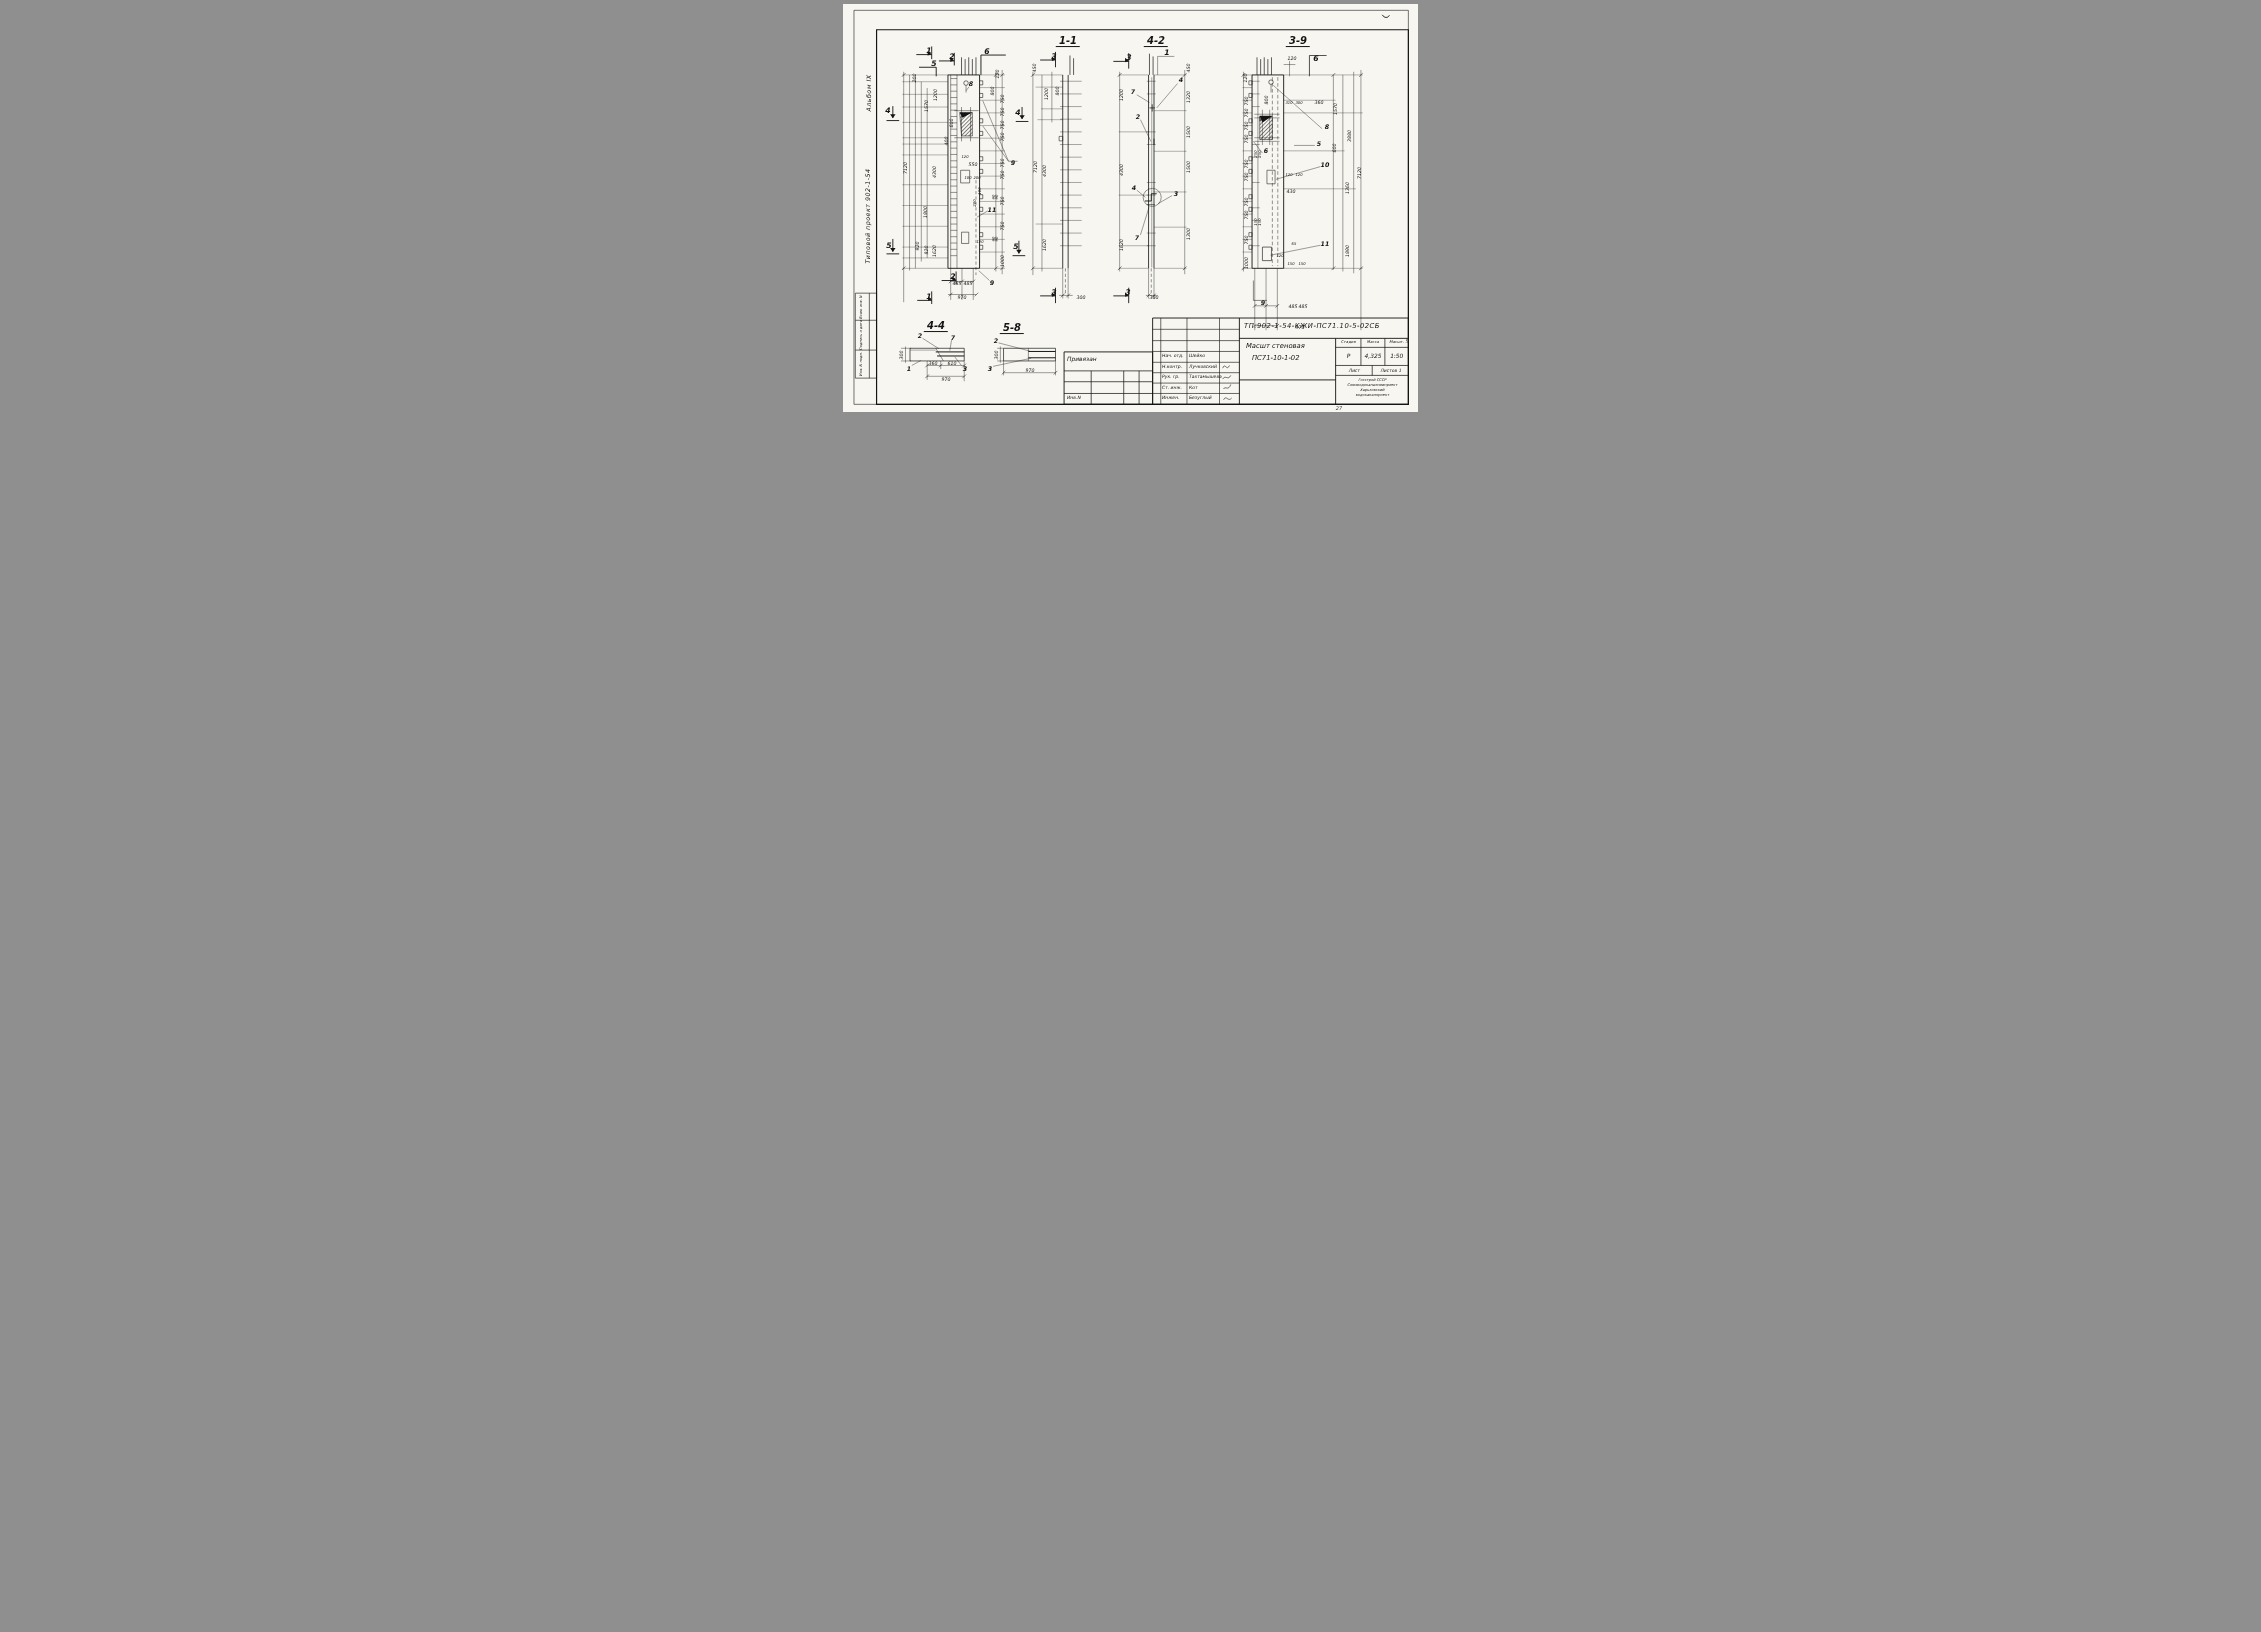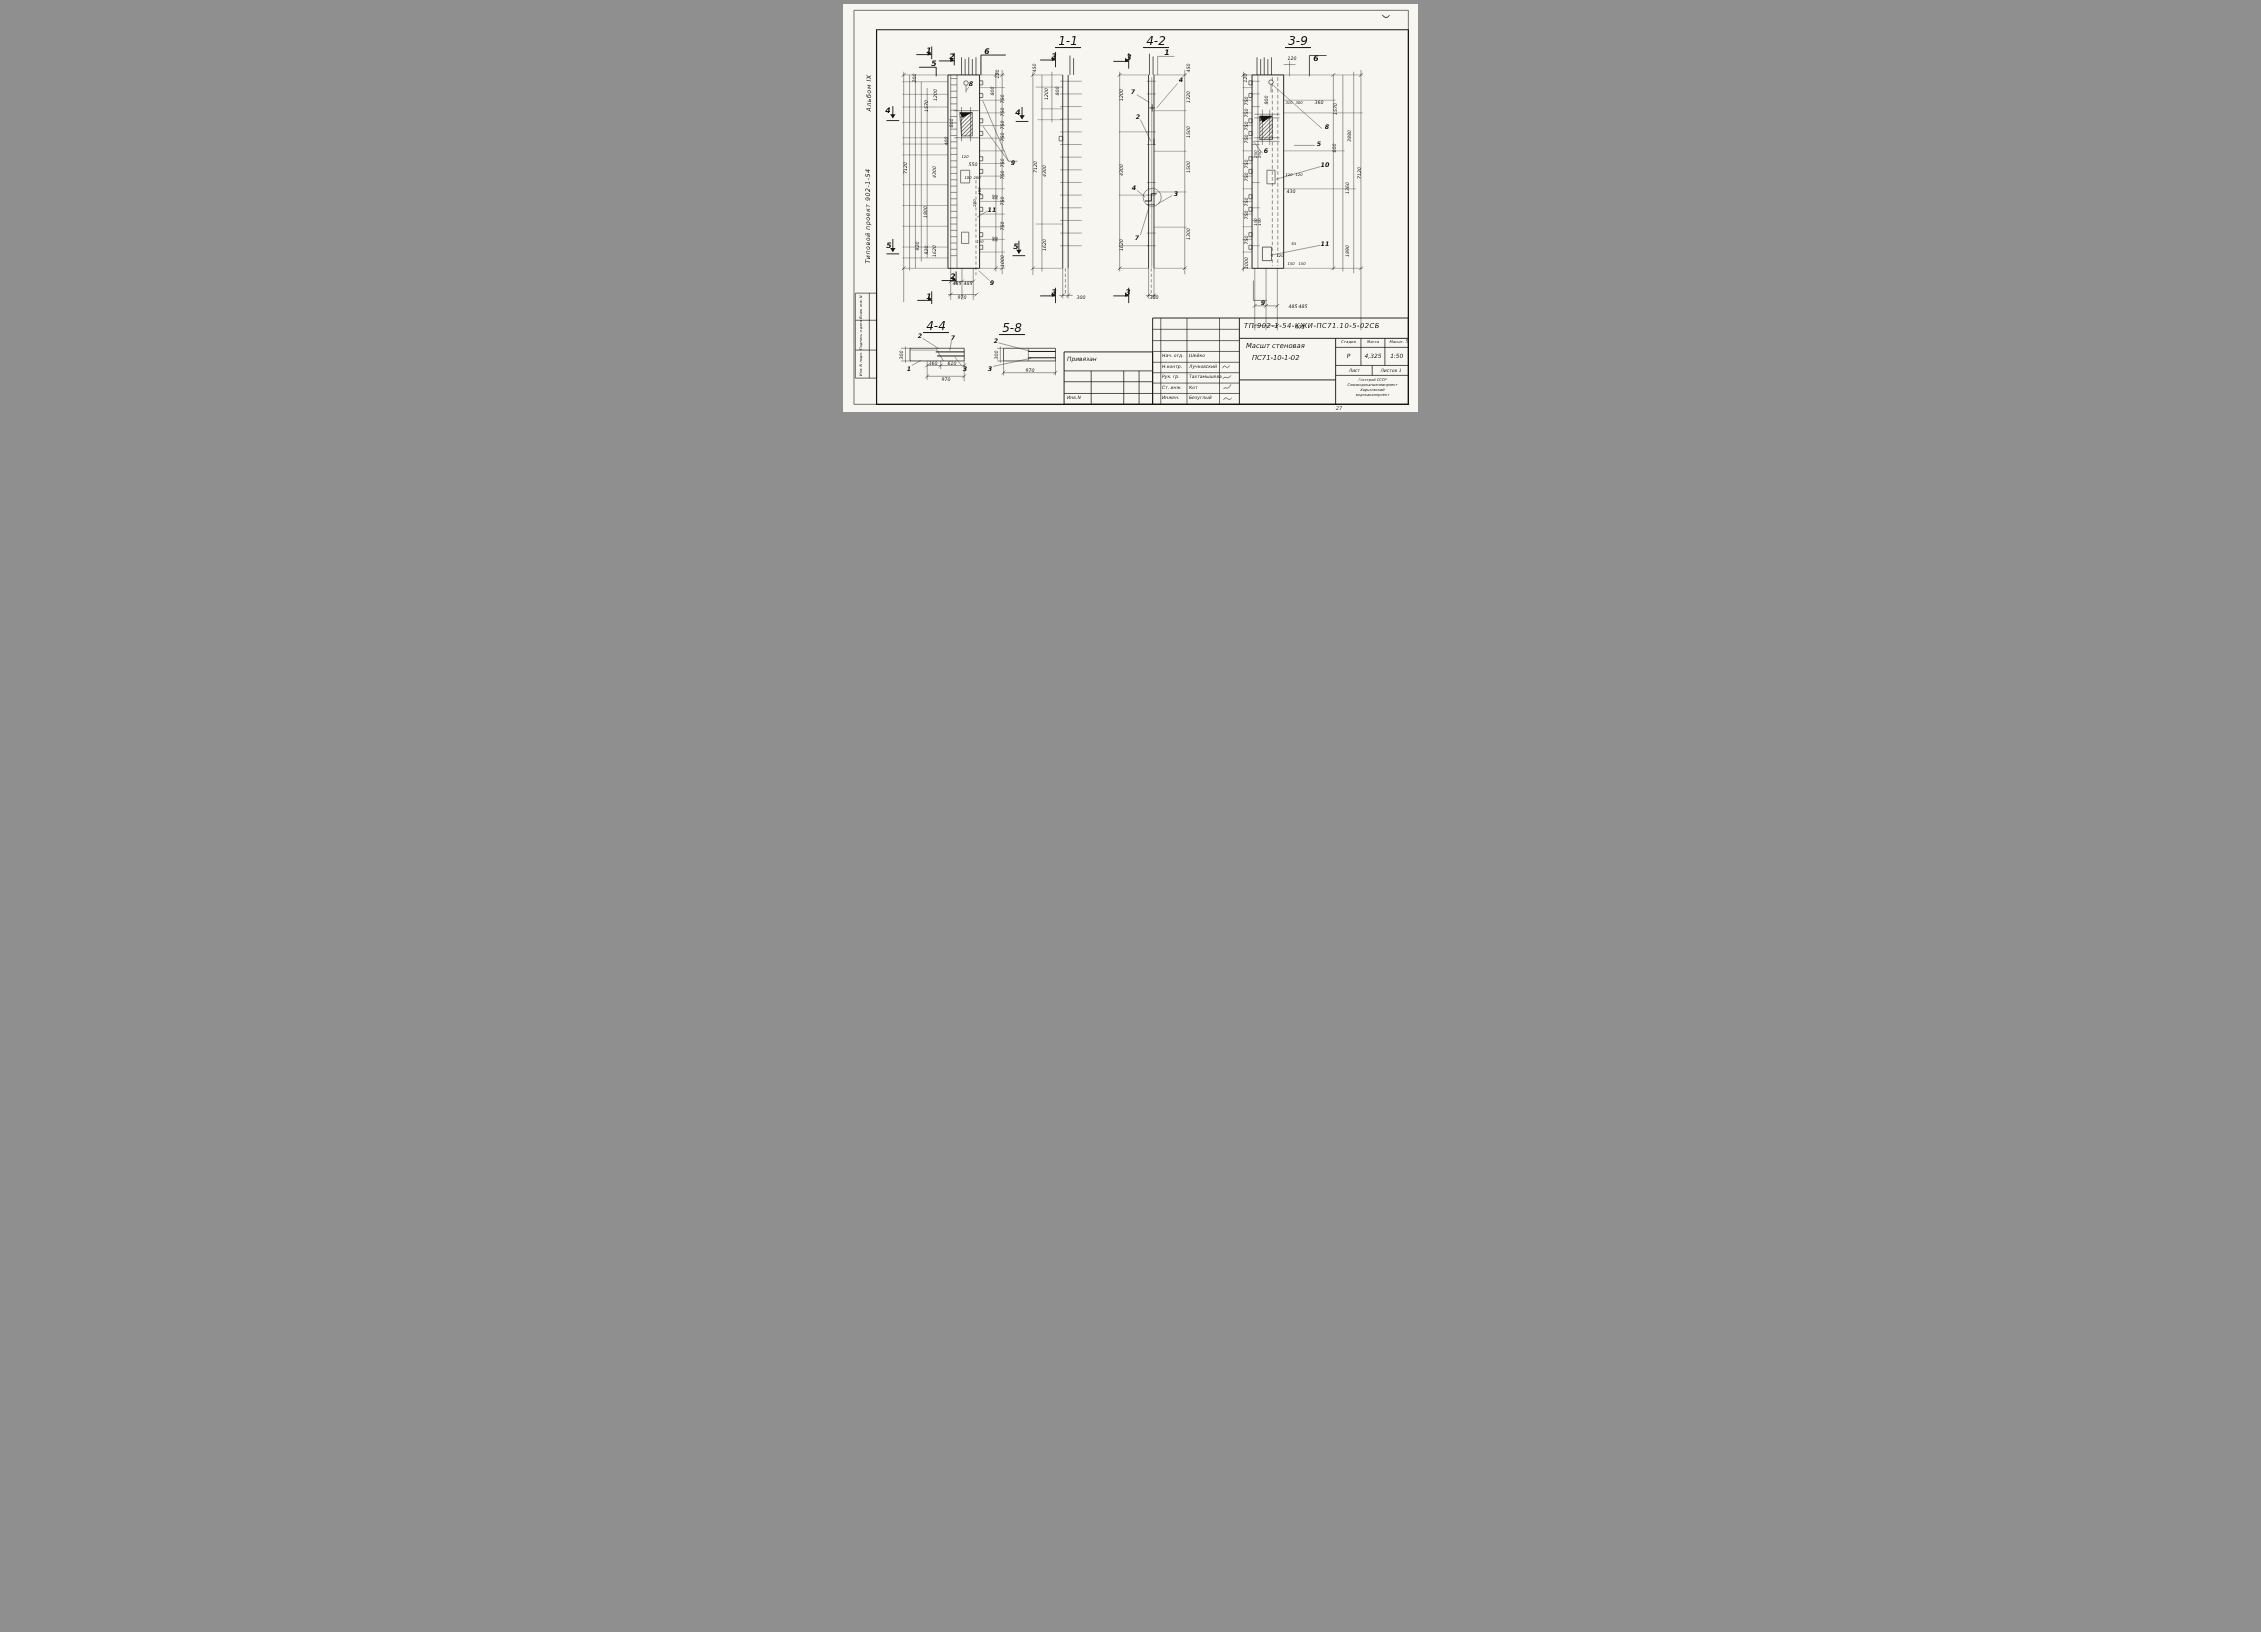--- a/index.html
+++ b/index.html
@@ -1,19 +1,19 @@
 <!DOCTYPE html>
 <html style="font-size:7.2px"><head>
 <meta charset="utf-8">
 <style>
   html,body{margin:0;padding:0;background:#8f8f8f;font-family:"DejaVu Sans",sans-serif;}
   #sheet{position:relative;width:575px;height:408px;margin:3.6px auto;background:#f7f6f1;overflow:hidden;}
   svg.lines{position:absolute;left:0;top:0;width:575px;height:408px;}
   .lbl{position:absolute;color:#141414;font-style:italic;white-space:nowrap;line-height:1;}
-  .k-ttl{font-size:12px;font-weight:normal;border-bottom:0.9px solid #141414;padding:0 3.2px 0.9px;}
+  .k-ttl{font-size:10px;font-weight:bold;border-bottom:0.9px solid #141414;padding:0 3.2px 0.9px;}
   .k-mark{font-size:7.7px;font-weight:bold;}
   .k-call{font-size:6.3px;font-weight:bold;}
   .k-dim{font-size:4.7px;}
   .k-dims{font-size:3.8px;}
   .k-side{font-size:6.3px;letter-spacing:0.5px;}
   .k-tiny{font-size:3.6px;}
   .k-note{font-size:5px;color:#3a3a3a;}
   .tbtxt{position:absolute;color:#141414;font-style:italic;line-height:1.1;}
   .sig-role,.sig-name{position:absolute;color:#141414;font-style:italic;font-size:4.5px;line-height:1;}
 </style>

